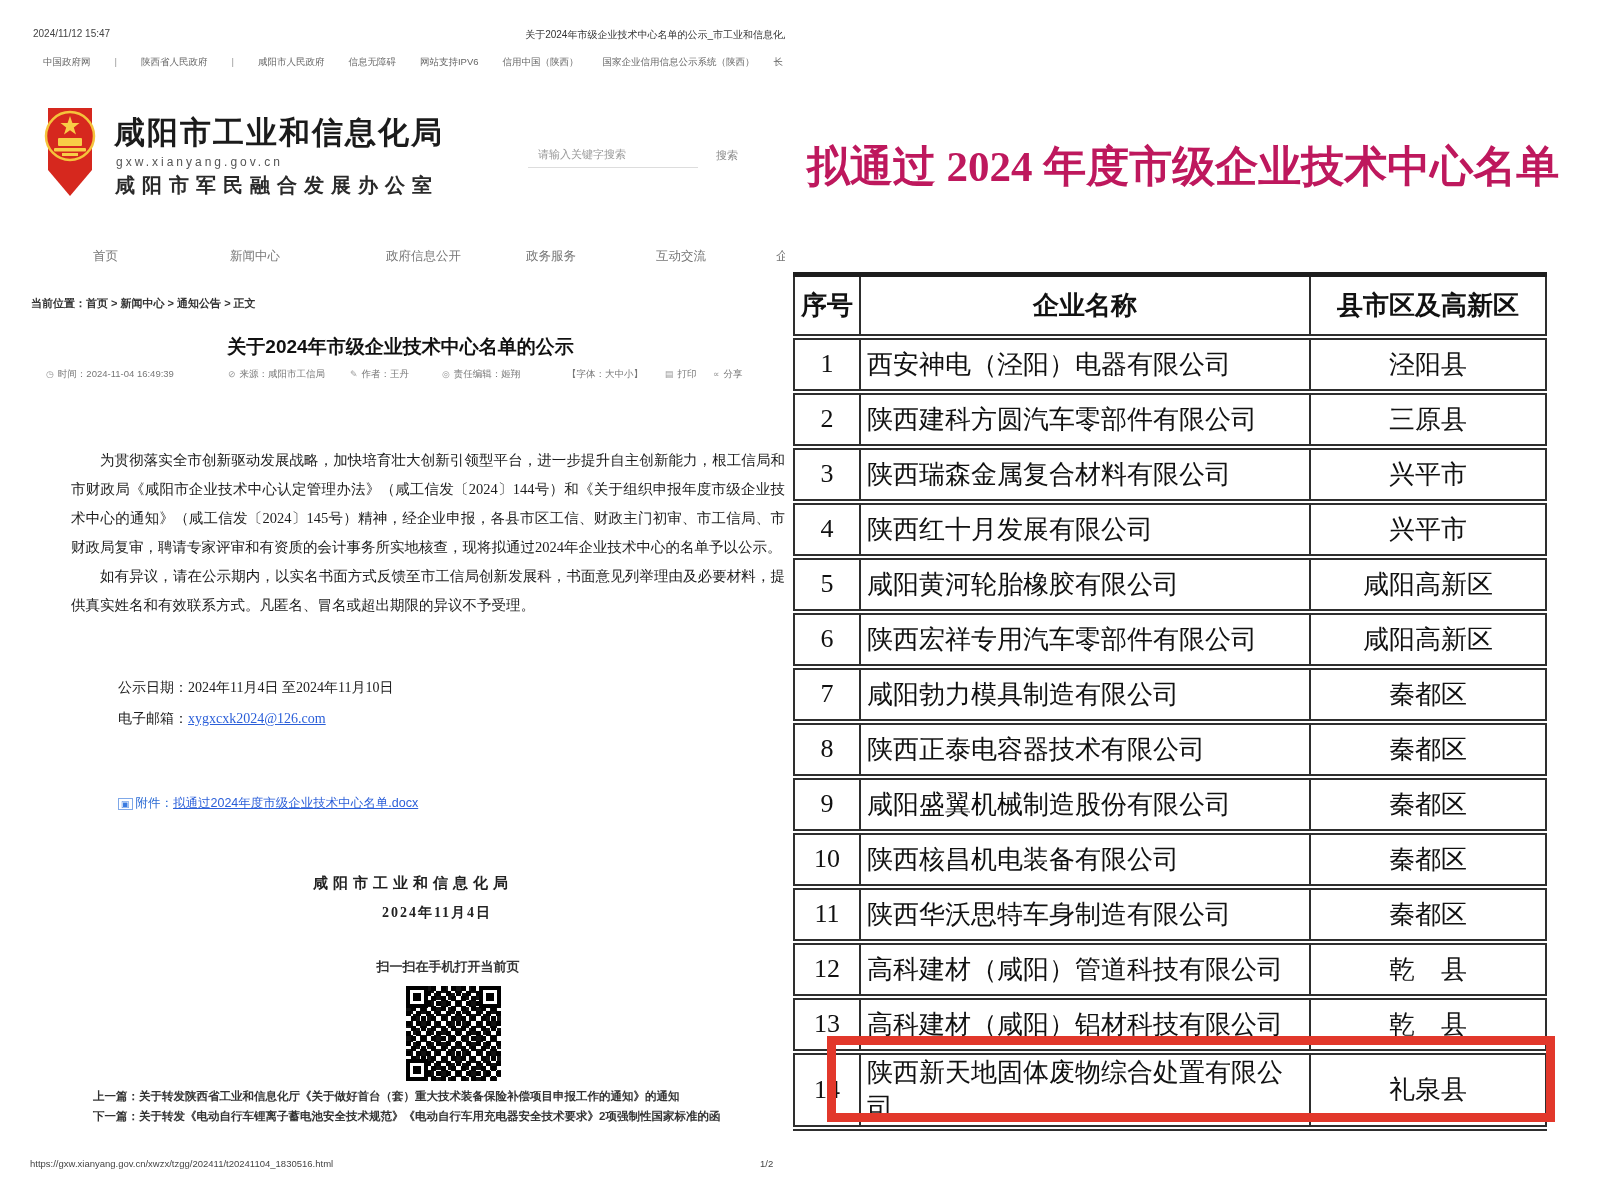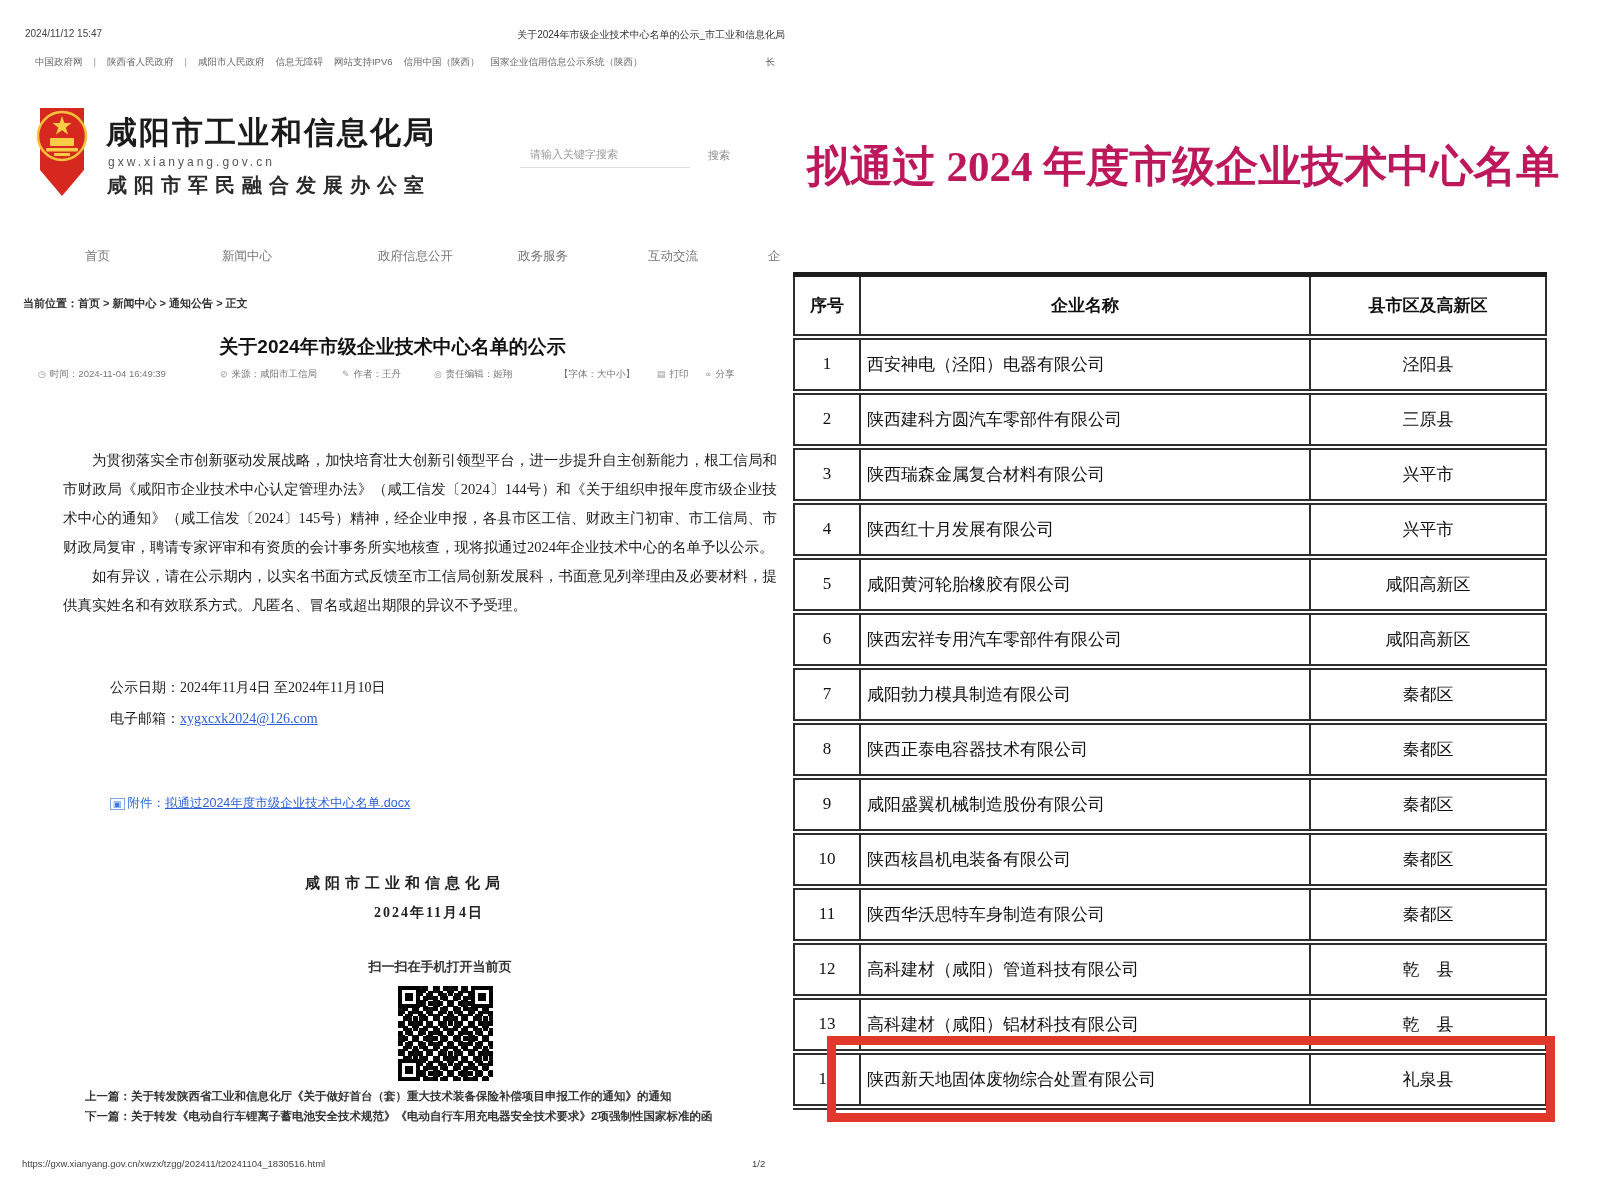--- a/index.html
+++ b/index.html
@@ -1,24 +1,24 @@
 <!DOCTYPE html>
 <html><head>
 <meta charset="utf-8">
 <style>
   * { margin:0; padding:0; box-sizing:border-box; }
   html,body { width:1600px; height:1200px; background:#fff; font-family:"Liberation Sans",sans-serif; color:#222; overflow:hidden; }
   .abs { position:absolute; }
 
   
-  #left-pane { position:absolute; left:0; top:0; width:785px; height:908px; background:#fff; }
+  #left-pane { position:absolute; left:8px; top:0; width:785px; height:908px; background:#fff; }
 
   .print-dt { left:25px; top:28px; font-size:10px; color:#444; }
   .print-title { left:0; right:0; top:28px; text-align:right; font-size:10px; color:#333; padding-left:180px; }
-  .topbar { left:35px; top:56px; right:10px; font-size:9.5px; color:#666; display:flex; gap:11px; white-space:nowrap; }
+  .topbar { left:35px; top:56px; right:10px; font-size:9.5px; color:#666; display:flex; gap:24px; white-space:nowrap; }
   .topbar .pipe { color:#999; }
   .topbar-right { right:10px; top:56px; font-size:9.5px; color:#666; }
 
   .emblem { left:32px; top:106px; width:60px; height:92px; }
   .site-name { left:106px; top:112px; font-size:31px; font-weight:bold; color:#1b1b1b; letter-spacing:2px; }
   .site-url { left:108px; top:155px; font-size:12px; color:#555; letter-spacing:3px; }
   .site-sub { left:107px; top:172px; font-size:20px; font-weight:bold; color:#2a2a2a; letter-spacing:7px; }
   .search-box { left:520px; top:142px; width:170px; height:26px; border-bottom:1px solid #ddd; font-size:11px; color:#999; display:flex; align-items:center; padding-left:10px; }
   .search-btn { left:702px; top:146px; font-size:11px; color:#888; padding:2px 6px; cursor:pointer; }
 
@@ -58,21 +58,21 @@
   .pnlinks { left:85px; top:1086px; font-size:11.5px; color:#333; font-weight:bold; line-height:20px; }
   .print-url { left:22px; top:1158px; font-size:9.5px; color:#444; }
   .print-page { left:752px; top:1158px; font-size:9.5px; color:#444; }
 
   
   #doc-pane { position:absolute; left:785px; top:0; width:815px; height:1200px; background:#fff; }
   .doc-title { left:8px; top:138px; width:780px; text-align:center; font-family:"Liberation Serif",serif; font-weight:bold; font-size:43px; color:#be185d; white-space:nowrap; }
 
   table.list { position:absolute; left:8px; top:272px; border-collapse:collapse; table-layout:fixed; font-family:"Liberation Serif",serif; color:#111; }
   table.list col.c0{width:66px;} table.list col.c1{width:450px;} table.list col.c2{width:236px;}
-  table.list td { border-left:2px solid #2e2e2e; border-right:2px solid #2e2e2e; border-bottom:6px double #2e2e2e; font-size:17px; height:55px; padding:0 6px; }
+  table.list td { border-left:2px solid #2e2e2e; border-right:2px solid #2e2e2e; border-bottom:6px double #2e2e2e; font-size:26px; height:55px; padding:0 6px; }
   table.list tr.hd td { border-top:5px solid #1d1d1d; font-weight:bold; height:62px; text-align:center; }
   td.num { text-align:center; font-size:20px; }
   td.name { text-align:left; padding-left:22px; }
   td.region { text-align:center; }
 
   .highlight-box { position:absolute; left:42px; top:1036px; width:728px; height:86px; border:9px solid #e2382b; pointer-events:none; }
 </style>
 </head>
 <body>
 

